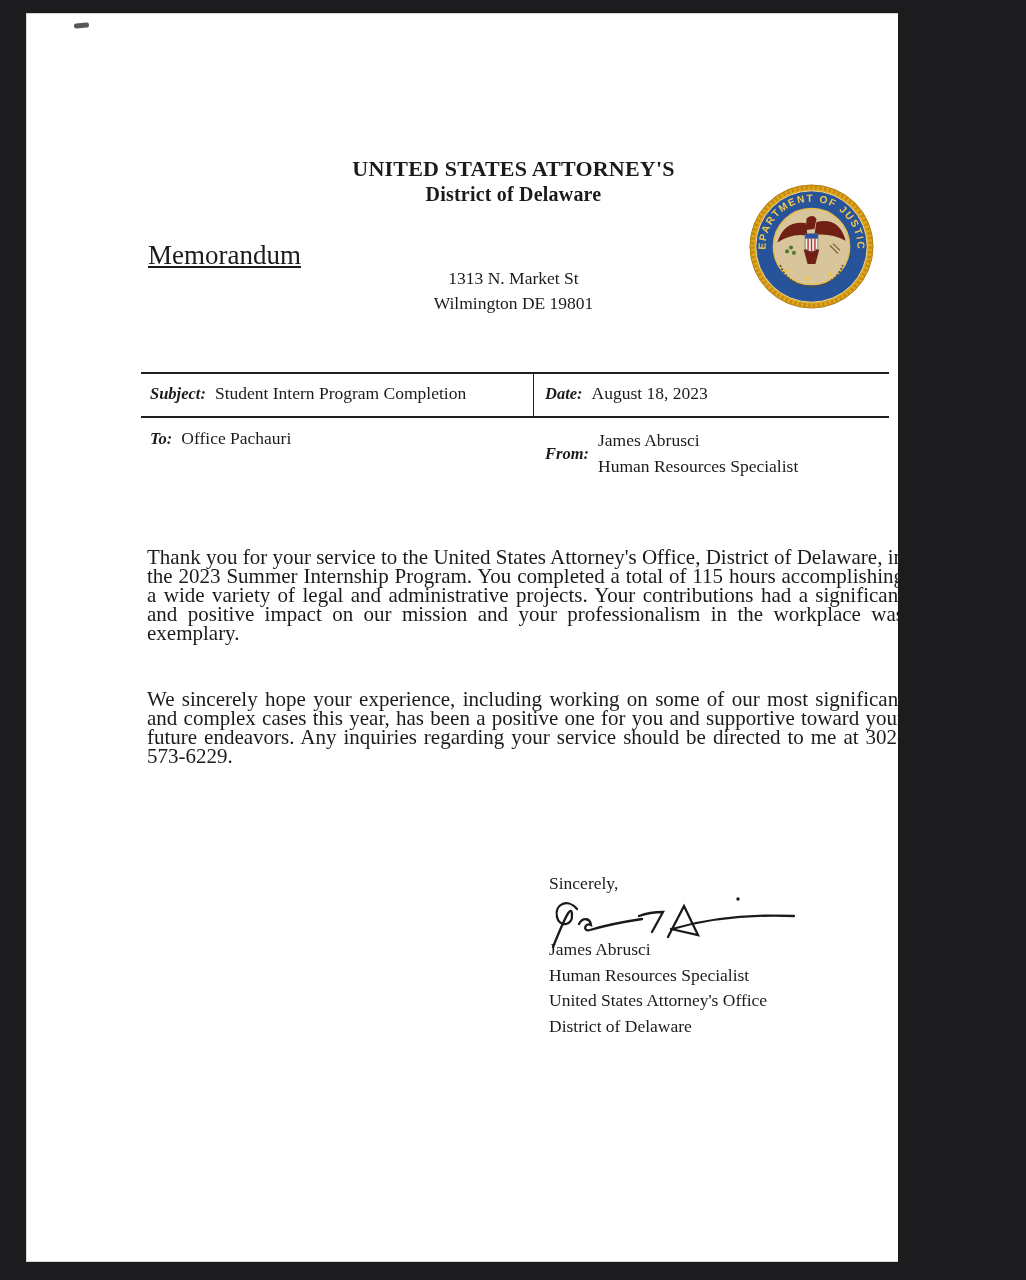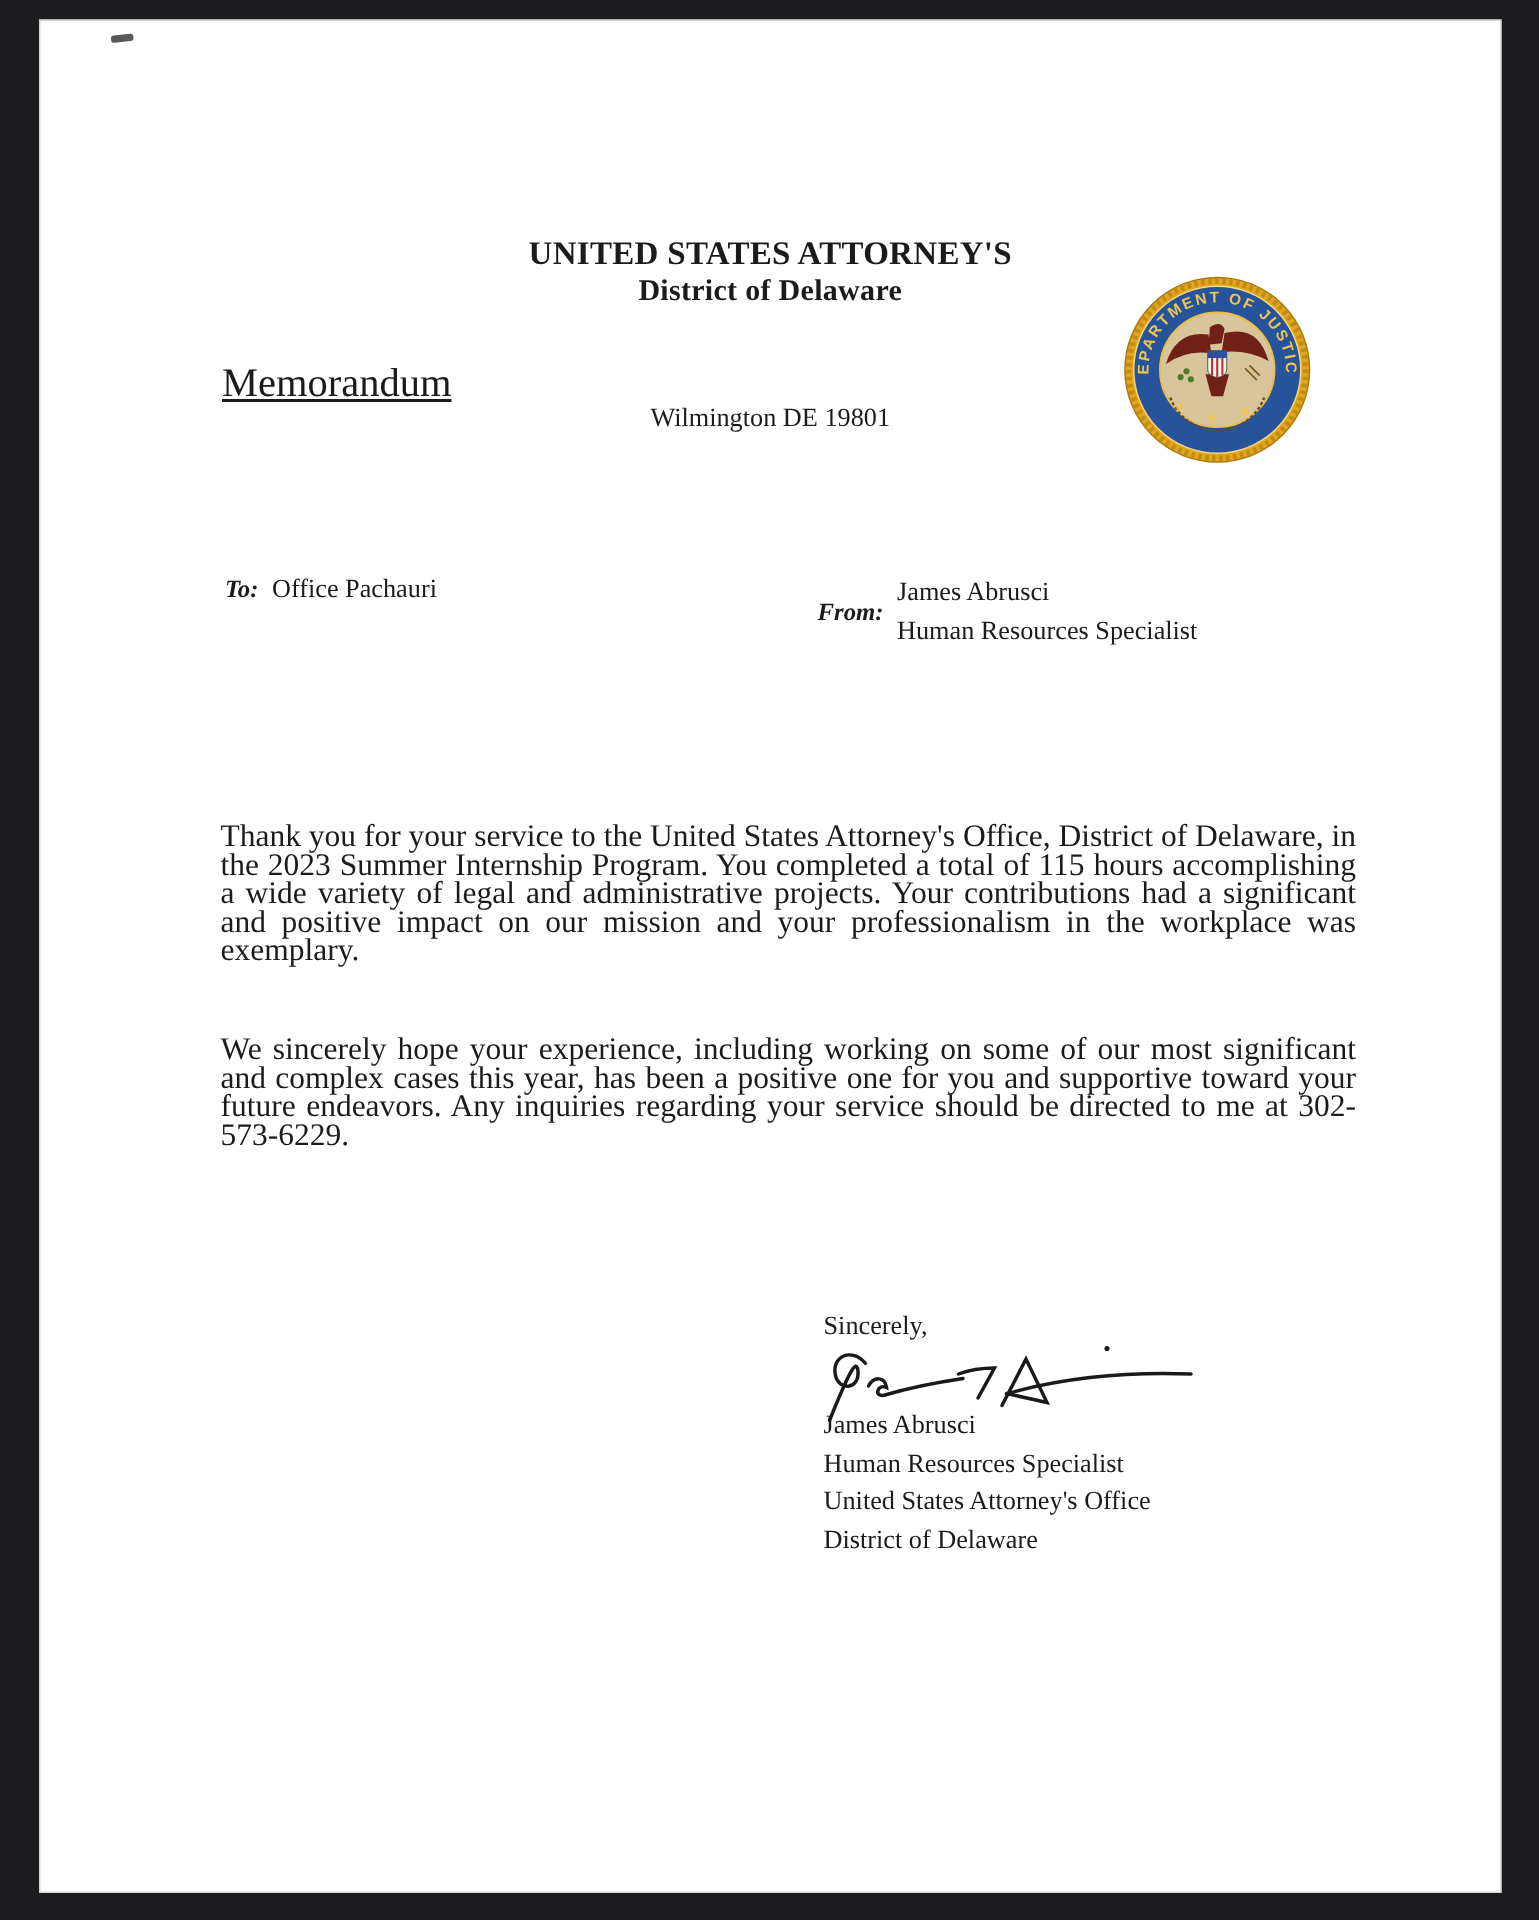--- a/index.html
+++ b/index.html
@@ -1,18 +1,18 @@
 <!DOCTYPE html>
 <html><head>
 <meta charset="utf-8">
 <style>
   * { margin:0; padding:0; box-sizing:border-box; }
   html,body { background:#1c1c1e; }
   .screen {
-    position:relative; width:1026px; height:1280px;
+    position:relative; width:898px; height:1280px;
     background:#1c1c1e; overflow:hidden;
     font-family:"Liberation Serif", serif; color:#1b1b1b;
   }
   .paper {
     position:absolute; left:26px; top:13px; width:975px; height:1249px;
     background:#ffffff; border:1px solid #d6d6d6;
   }
   .scan-artifact {
     position:absolute; left:47px; top:9px; width:15px; height:5px;
     background:#3c3c3c; border-radius:2px; transform:rotate(-6deg); opacity:.85;
@@ -65,20 +65,21 @@
     <div class="scan-artifact"></div>
 
     <div class="org-block">
       <div>UNITED STATES ATTORNEY'S</div>
       <div class="district">District of Delaware</div>
     </div>
 
     <div class="memo-label">Memorandum</div>
 
     <div class="address-block">
+      <div>1313 N. Market St</div>
       <div>Wilmington DE 19801</div>
     </div>
 
     <svg class="seal" viewBox="0 0 130 130">
       <circle cx="65" cy="65" r="63" fill="#e2a51e"></circle>
       <circle cx="65" cy="65" r="63" fill="none" stroke="#a87a12" stroke-width="1"></circle>
       <circle cx="65" cy="65" r="60.5" fill="none" stroke="#c38c10" stroke-width="4" stroke-dasharray="2.4 2.4"></circle>
       <circle cx="65" cy="65" r="57" fill="#27539b"></circle>
       <circle cx="65" cy="65" r="57" fill="none" stroke="#f2d78a" stroke-width="1"></circle>
       <circle cx="65" cy="65" r="39" fill="#d9c59c" stroke="#e8bf4e" stroke-width="1.5"></circle>
@@ -116,20 +117,28 @@
       </g>
 
       <path d="M33,84 A 34,34 0 0 0 97,84" fill="none" stroke="#5a4a33" stroke-width="1.7" stroke-dasharray="2 1.7"></path>
 
       <text font-family="Liberation Sans, sans-serif" font-size="9" fill="#f0c64f" letter-spacing="7">
         <textPath href="#sealBottomArc" startOffset="50%" text-anchor="middle">★ ★ ★</textPath>
       </text>
     </svg>
 
     <div class="meta-table">
+      <div class="meta-row1">
+        <div class="cell-subject">
+          <span class="mlabel">Subject:</span><span>Student Intern Program Completion</span>
+        </div>
+        <div class="cell-date">
+          <span class="mlabel">Date:</span><span>August 18, 2023</span>
+        </div>
+      </div>
       <div class="meta-row2">
         <div class="cell-to">
           <span class="mlabel">To:</span><span>Office Pachauri</span>
         </div>
         <div class="cell-from">
           <span class="mlabel">From:</span>
           <span class="from-lines">
             <div>James Abrusci</div>
             <div>Human Resources Specialist</div>
           </span>

